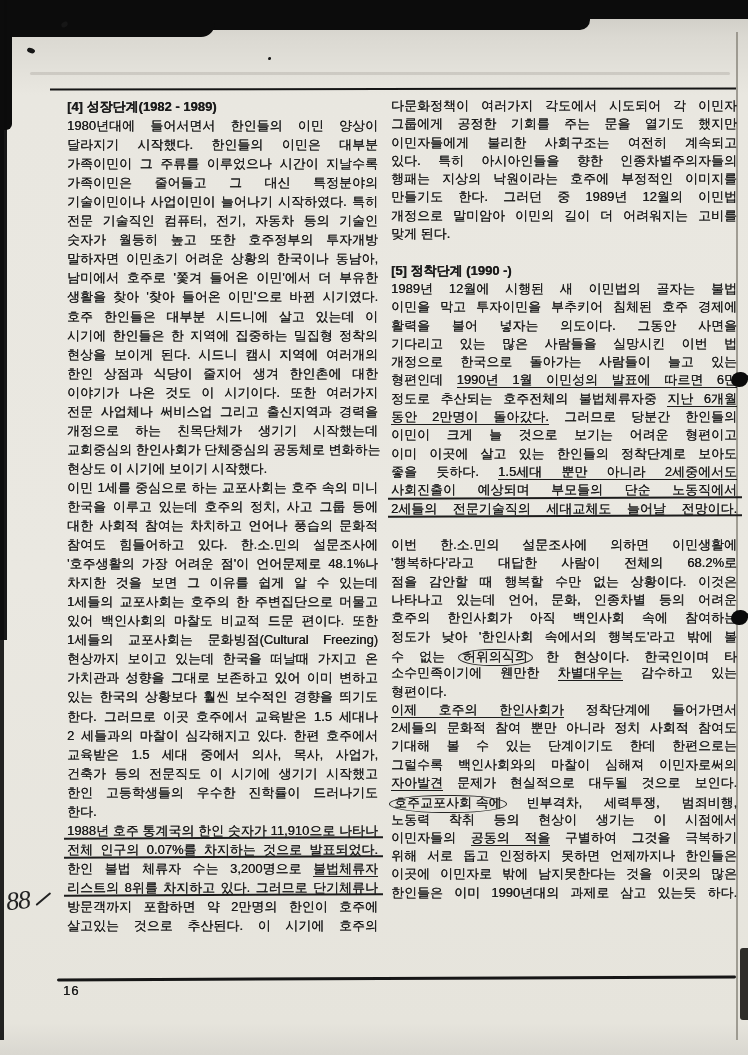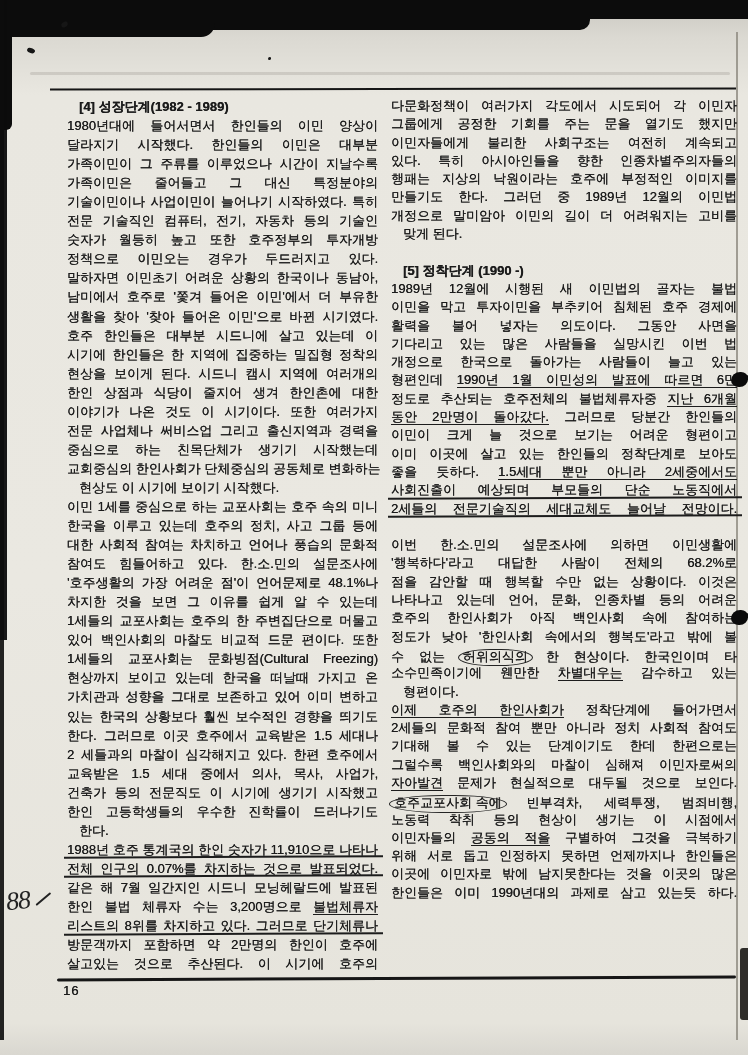--- a/index.html
+++ b/index.html
@@ -31,21 +31,21 @@
   .col{position:absolute;top:97px;}
   #col-left{left:67px;width:311px;--lh:19.05px;}
   #col-right{left:391px;width:346px;--lh:18.3px;}
 
   .line{
     position:relative;height:var(--lh);line-height:var(--lh);
     font-size:13px;letter-spacing:0;
     text-align:justify;text-align-last:justify;
     overflow:visible;white-space:nowrap;
   }
-  .line.nj{text-align-last:left;margin-left:12px;}
+  .line.nj{text-align-last:left;}
   .seg{text-shadow:0.3px 0 0 #2a2a2a;}
   .head{font-weight:bold;}
   .useg{border-bottom:1.9px solid #1c1c1c;padding-bottom:0;}
   .line.lu::after{
     content:"";position:absolute;left:-3px;right:-5px;bottom:0.5px;height:2px;
     background:#1c1c1c;transform:rotate(-0.25deg);
   }
   .circ{
     display:inline-block;border:1.6px solid #242424;border-radius:50% / 58%;
     padding:0 4px 1px 4px;margin:3px -2px;line-height:calc(var(--lh) - 4px);
@@ -90,31 +90,30 @@
 
   <div class="col" id="col-left">
       <div class="line nj"><span class="seg head">[4] 성장단계(1982 - 1989)</span></div>
       <div class="line"><span class="seg">1980년대에 들어서면서 한인들의 이민 양상이</span></div>
       <div class="line"><span class="seg">달라지기 시작했다. 한인들의 이민은 대부분</span></div>
       <div class="line"><span class="seg">가족이민이 그 주류를 이루었으나 시간이 지날수록</span></div>
       <div class="line"><span class="seg">가족이민은 줄어들고 그 대신 특정분야의</span></div>
       <div class="line"><span class="seg">기술이민이나 사업이민이 늘어나기 시작하였다. 특히</span></div>
       <div class="line"><span class="seg">전문 기술직인 컴퓨터, 전기, 자동차 등의 기술인</span></div>
       <div class="line"><span class="seg">숫자가 월등히 높고 또한 호주정부의 투자개방</span></div>
-      <div class="line"><span class="seg">정책으로 이민오는 경우가 두드러지고 있다.</span></div>
       <div class="line"><span class="seg">말하자면 이민초기 어려운 상황의 한국이나 동남아,</span></div>
       <div class="line"><span class="seg">남미에서 호주로 '쫓겨 들어온 이민'에서 더 부유한</span></div>
       <div class="line"><span class="seg">생활을 찾아 '찾아 들어온 이민'으로 바뀐 시기였다.</span></div>
       <div class="line"><span class="seg">호주 한인들은 대부분 시드니에 살고 있는데 이</span></div>
       <div class="line"><span class="seg">시기에 한인들은 한 지역에 집중하는 밀집형 정착의</span></div>
       <div class="line"><span class="seg">현상을 보이게 된다. 시드니 캠시 지역에 여러개의</span></div>
       <div class="line"><span class="seg">한인 상점과 식당이 줄지어 생겨 한인촌에 대한</span></div>
       <div class="line"><span class="seg">이야기가 나온 것도 이 시기이다. 또한 여러가지</span></div>
       <div class="line"><span class="seg">전문 사업체나 써비스업 그리고 출신지역과 경력을</span></div>
-      <div class="line"><span class="seg">중심으로 하는 친목단체가 생기기 시작했는데</span></div>
+      <div class="line"><span class="seg">개정으로 하는 친목단체가 생기기 시작했는데</span></div>
       <div class="line"><span class="seg">교회중심의 한인사회가 단체중심의 공동체로 변화하는</span></div>
       <div class="line nj"><span class="seg">현상도 이 시기에 보이기 시작했다.</span></div>
       <div class="line"><span class="seg">이민 1세를 중심으로 하는 교포사회는 호주 속의 미니</span></div>
       <div class="line"><span class="seg">한국을 이루고 있는데 호주의 정치, 사고 그룹 등에</span></div>
       <div class="line"><span class="seg">대한 사회적 참여는 차치하고 언어나 풍습의 문화적</span></div>
       <div class="line"><span class="seg">참여도 힘들어하고 있다. 한.소.민의 설문조사에</span></div>
       <div class="line"><span class="seg">'호주생활의 가장 어려운 점'이 언어문제로 48.1%나</span></div>
       <div class="line"><span class="seg">차지한 것을 보면 그 이유를 쉽게 알 수 있는데</span></div>
       <div class="line"><span class="seg">1세들의 교포사회는 호주의 한 주변집단으로 머물고</span></div>
       <div class="line"><span class="seg">있어 백인사회의 마찰도 비교적 드문 편이다. 또한</span></div>
@@ -123,21 +122,20 @@
       <div class="line"><span class="seg">가치관과 성향을 그대로 보존하고 있어 이미 변하고</span></div>
       <div class="line"><span class="seg">있는 한국의 상황보다 훨씬 보수적인 경향을 띄기도</span></div>
       <div class="line"><span class="seg">한다. 그러므로 이곳 호주에서 교육받은 1.5 세대나</span></div>
       <div class="line"><span class="seg">2 세들과의 마찰이 심각해지고 있다. 한편 호주에서</span></div>
       <div class="line"><span class="seg">교육받은 1.5 세대 중에서 의사, 목사, 사업가,</span></div>
       <div class="line"><span class="seg">건축가 등의 전문직도 이 시기에 생기기 시작했고</span></div>
       <div class="line"><span class="seg">한인 고등학생들의 우수한 진학률이 드러나기도</span></div>
       <div class="line nj"><span class="seg">한다.</span></div>
       <div class="line lu"><span class="seg">1988년 호주 통계국의 한인 숫자가 11,910으로 나타나</span></div>
       <div class="line lu"><span class="seg">전체 인구의 0.07%를 차지하는 것으로 발표되었다.</span></div>
-      <div class="line"><span class="seg">같은 해 7월 일간지인 시드니 모닝헤랄드에 발표된</span></div>
       <div class="line"><span class="seg">한인 불법 체류자 수는 3,200명으로 </span><span class="seg useg">불법체류자</span></div>
       <div class="line lu"><span class="seg">리스트의 8위를 차지하고 있다. 그러므로 단기체류나</span></div>
       <div class="line"><span class="seg">방문객까지 포함하면 약 2만명의 한인이 호주에</span></div>
       <div class="line"><span class="seg">살고있는 것으로 추산된다. 이 시기에 호주의</span></div>
     </div>
   <div class="col" id="col-right">
       <div class="line"><span class="seg">다문화정책이 여러가지 각도에서 시도되어 각 이민자</span></div>
       <div class="line"><span class="seg">그룹에게 공정한 기회를 주는 문을 열기도 했지만</span></div>
       <div class="line"><span class="seg">이민자들에게 불리한 사회구조는 여전히 계속되고</span></div>
       <div class="line"><span class="seg">있다. 특히 아시아인들을 향한 인종차별주의자들의</span></div>

